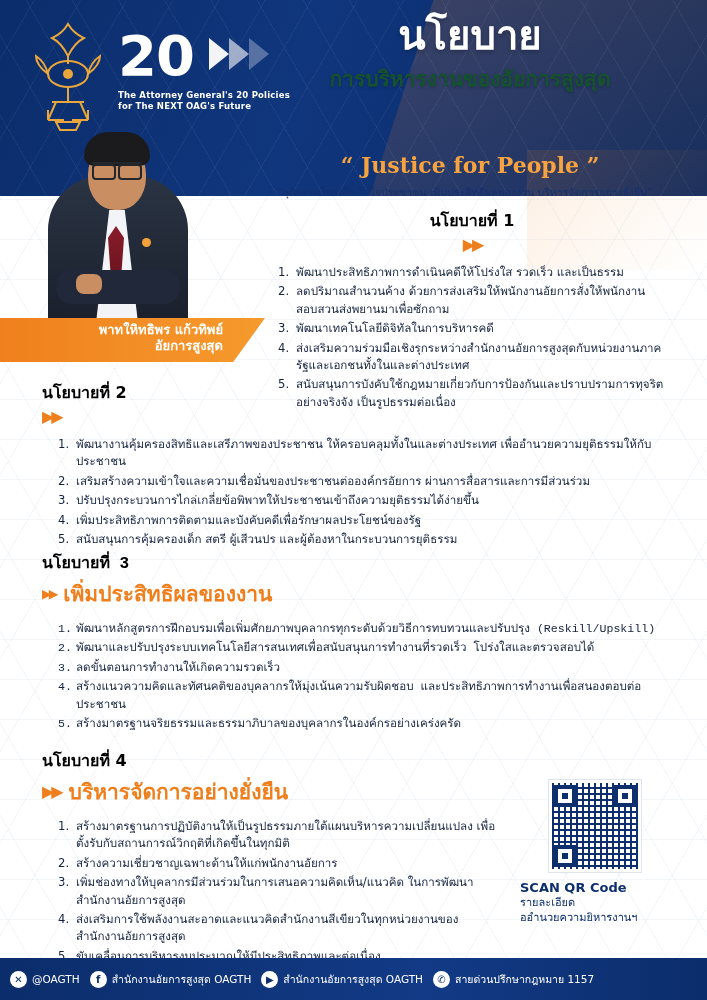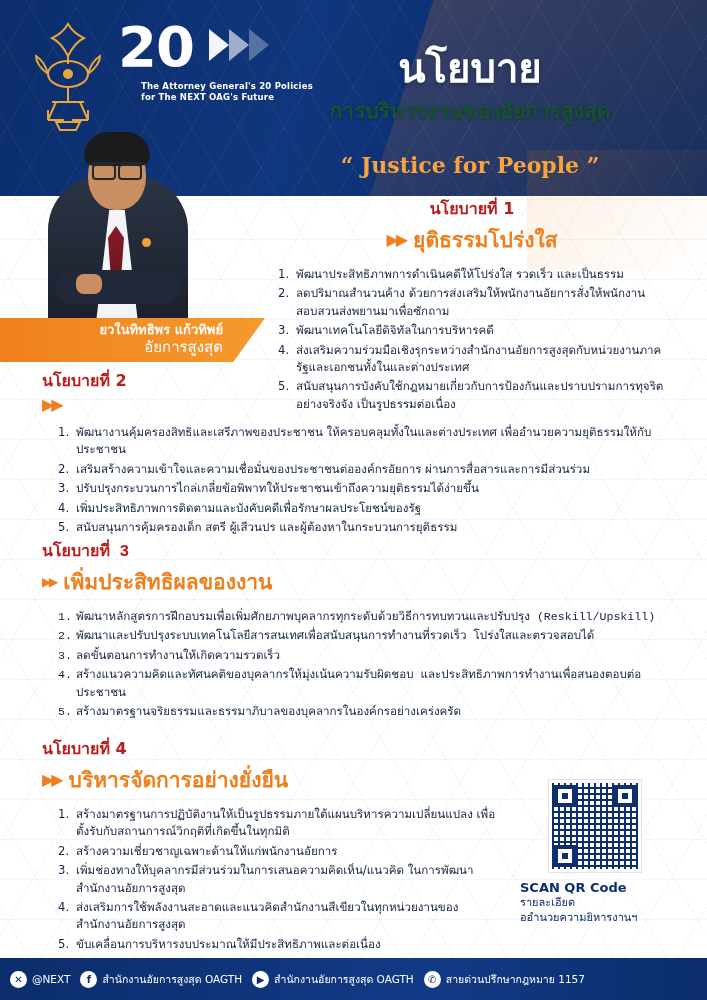--- a/index.html
+++ b/index.html
@@ -47,38 +47,38 @@
   }
 
   
   .emblem {
     position: absolute; left: 26px; top: 18px; width: 84px; height: 120px;
     z-index: 4;
   }
 
   
   .logo20 {
-    position: absolute; left: 118px; top: 19px; z-index: 4;
+    position: absolute; left: 118px; top: 28px; z-index: 4;
     color: #ffffff;
   }
   .logo20 .num {
     font-family: "DejaVu Sans", sans-serif;
     font-size: 56px; font-weight: bold; line-height: 1;
     letter-spacing: -1px;
     display: inline-block; vertical-align: top;
   }
   .logo20 .chevs { display: inline-block; vertical-align: top; margin-left: 8px; margin-top: 6px; }
   .logo20 .sub {
     font-size: 8.5px; line-height: 1.35; font-weight: bold;
-    margin-top: 6px; letter-spacing: 0.2px; color:#ffffff;margin-left:23px;
+    margin-top: 6px; letter-spacing: 0.2px; color:#ffffff;
   }
 
   
   .title-wrap {
-    position: absolute; left: 250px; top: 46px; width: 440px; text-align: center; z-index: 5;
+    position: absolute; left: 250px; top: 14px; width: 440px; text-align: center; z-index: 5; font-family: Liberation Serif, serif;
   }
   .title-main {
     font-size: 40px; font-weight: bold; color: #ffffff; line-height: 1.1;
     text-shadow: 0 2px 4px rgba(0,0,0,0.25);
   }
   .title-sub {
     font-size: 21px; font-weight: bold; color: #14532d; margin-top: 4px;
     text-shadow: 0 1px 3px rgba(0,0,0,0.25);
   }
   .title-quote {
@@ -140,26 +140,26 @@
 
   
   .ribbon {
     position: absolute; left: 0; top: 318px; width: 265px; height: 44px; z-index: 7;
     background: linear-gradient(90deg, #f0801d 0%, #f59a2d 100%);
     clip-path: polygon(0 0, 100% 0, 88% 100%, 0 100%);
     color: #fff; text-align: right; padding: 4px 42px 0 0;
     line-height: 1.22;
   }
   .ribbon .n1 { font-size: 13px; font-weight: bold; }
-  .ribbon .n2 { font-size: 15px; font-weight: normal; }
+  .ribbon .n2 { font-size: 13px; font-weight: bold; }
 
   
   .policy { position: absolute; z-index: 3; }
   .policy .pnum {
-    font-size: 16px; font-weight: bold; color: #b91c1c; margin-bottom: 2px;
+    font-size: 16px; font-weight: bold; color: #000000; margin-bottom: 2px; margin-top: 12px;
   }
   .policy .phead {
     display: flex; align-items: center; gap: 8px;
     font-size: 21px; font-weight: bold; color: #ef7f1d; margin-bottom: 6px;
   }
   .policy .phead .arrows { color: #ef7f1d; font-size: 16px; letter-spacing: -3px; }
   .policy ol { list-style: none; counter-reset: li; margin: 10px; padding: 0; }
   .policy ol li {
     counter-increment: li;
     position: relative;
@@ -270,44 +270,46 @@
     <div class="sub" style="margin-top:0">for The NEXT OAG's Future</div>
   </div>
 
   <div class="title-wrap">
     <div class="title-main">นโยบาย</div>
     <div class="title-sub">การบริหารงานของอัยการสูงสุด</div>
   </div>
   <div style="position:absolute; left:250px; top:140px; width:440px; text-align:center; z-index:5;">
     <div class="title-quote">“ Justice for People ”</div>
   </div>
+  <div style="position:absolute; left:230px; top:172px; width:470px; text-align:center; z-index:5;">
+    <div class="title-tagline">“ยุติธรรมโปร่งใส ใส่ใจประชาชน เพิ่มประสิทธิผลของงาน บริหารจัดการอย่างยั่งยืน”</div>
+  </div>
 
   <div class="portrait">
     <div class="body"></div>
     <div class="shirt"></div>
     <div class="tie"></div>
     <div class="head"></div>
     <div class="hair"></div>
     <div class="glasses"></div>
     <div class="arms"></div>
     <div class="hand"></div>
     <div class="pin"></div>
   </div>
 
   <div class="ribbon">
-    <div class="n1">ยวในทิทธิพร แก้วทิพย์</div>
+    <div class="n1">พาทใหิทธิพร แก้วทิพย์</div>
     <div class="n2">อัยการสูงสุด</div>
   </div>
 
   <div class="policy" id="policy1">
     <div class="ptitlebox">
       <div class="pnum" style="text-align:center">นโยบายที่ 1</div>
       <div class="phead" style="justify-content:center">
         <span class="arrows">▶▶</span>
-        <span>ยุติธรรมโปร่งใส</span>
       </div>
     </div>
     <ol>
       <li>พัฒนาประสิทธิภาพการดำเนินคดีให้โปร่งใส รวดเร็ว และเป็นธรรม</li>
       <li>ลดปริมาณสำนวนค้าง ด้วยการส่งเสริมให้พนักงานอัยการสั่งให้พนักงานสอบสวนส่งพยานมาเพื่อซักถาม</li>
       <li>พัฒนาเทคโนโลยีดิจิทัลในการบริหารคดี</li>
       <li>ส่งเสริมความร่วมมือเชิงรุกระหว่างสำนักงานอัยการสูงสุดกับหน่วยงานภาครัฐและเอกชนทั้งในและต่างประเทศ</li>
       <li>สนับสนุนการบังคับใช้กฎหมายเกี่ยวกับการป้องกันและปราบปรามการทุจริตอย่างจริงจัง เป็นรูปธรรมต่อเนื่อง</li>
     </ol>
   </div>
@@ -369,21 +371,21 @@
         </span>
     </div>
     <div class="scan">SCAN QR Code</div>
     <div class="l1">รายละเอียด</div>
     <div class="l2">ออำนวยความยิหารงานฯ</div>
   </div>
 
   <div class="bottombar">
     <div class="item">
       <span class="ic">✕</span>
-      <span>@NEXT</span>
+      <span>@OAGTH</span>
     </div>
     <div class="item">
       <span class="ic">f</span>
       <span>สำนักงานอัยการสูงสุด OAGTH</span>
     </div>
     <div class="item">
       <span class="ic">▶</span>
       <span>สำนักงานอัยการสูงสุด OAGTH</span>
     </div>
     <div class="item">

